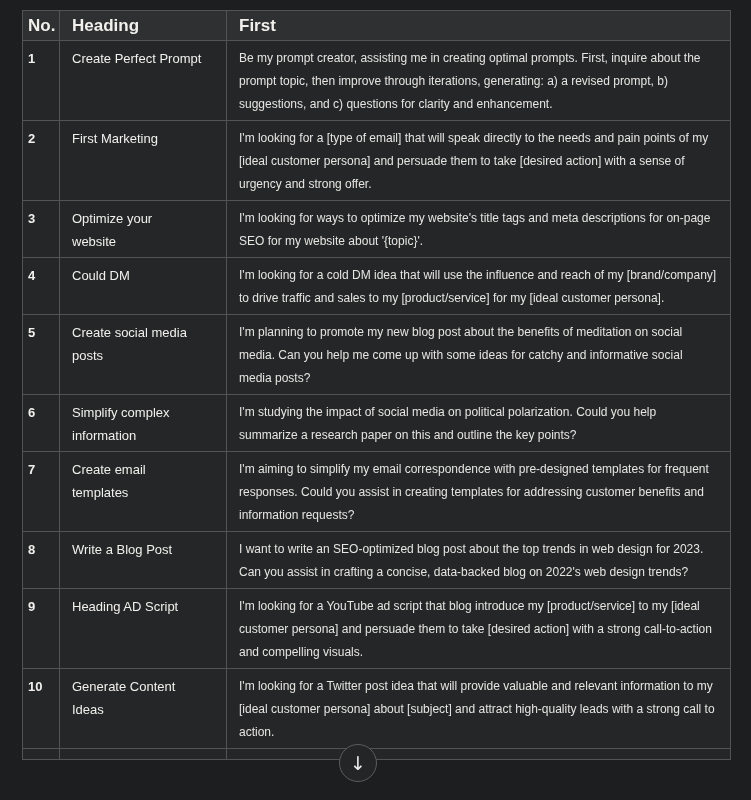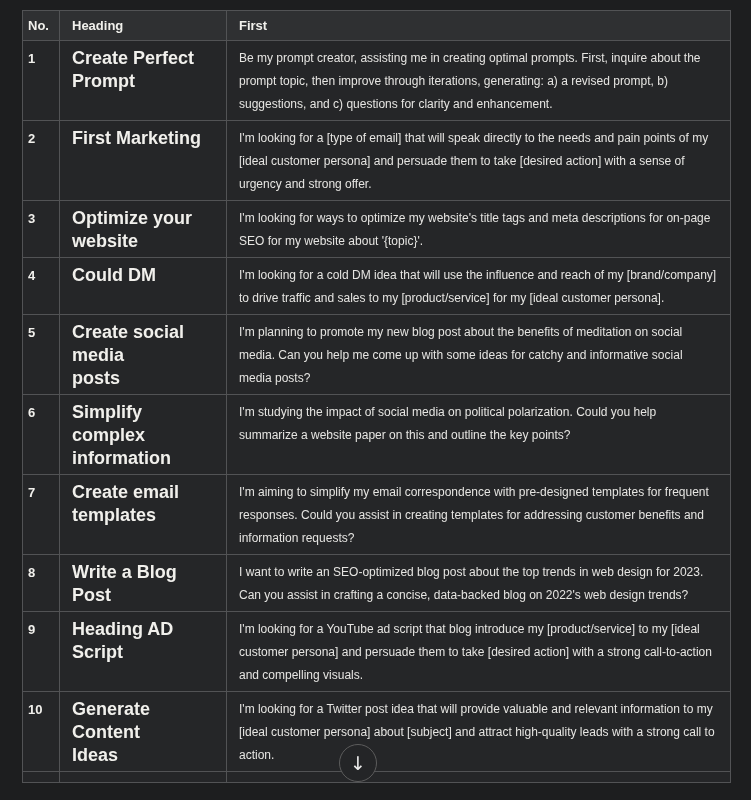--- a/index.html
+++ b/index.html
@@ -24,41 +24,41 @@
   }
   th, td {
     border: 1px solid #525355;
     vertical-align: top;
     text-align: left;
     overflow: hidden;
   }
   th {
     background: #2f3032;
     color: #f1f0ec;
-    font-size: 13px;
+    font-size: 17px;
     font-weight: bold;
     line-height: 20px;
     padding: 5px 12px 4px;
   }
   td {
     color: #e6e5e2;
     font-size: 12px;
     line-height: 23px;
     padding: 6px 12px 4px;
   }
   th.c-no, td.c-no { padding-left: 5px; padding-right: 3px; }
   td.c-no {
     color: #f1f0ec;
     font-weight: bold;
     font-size: 13px;
   }
   td.c-heading {
     color: #f1f0ec;
-    font-weight: bold;
-    font-size: 18px;
+    font-weight: normal;
+    font-size: 13px;
     white-space: pre-line;
   }
   td.c-prompt { }
   .scroll-btn {
     position: absolute;
     left: 339px; top: 744px;
     width: 38px; height: 38px;
     border-radius: 50%;
     background: #242527;
     border: 1px solid #5c5c5c;
@@ -119,21 +119,21 @@
         <tr>
       <td class="c-no">5</td>
       <td class="c-heading">Create social media
 posts</td>
       <td class="c-prompt">I'm planning to promote my new blog post about the benefits of meditation on social media. Can you help me come up with some ideas for catchy and informative social media posts?</td>
     </tr>
         <tr>
       <td class="c-no">6</td>
       <td class="c-heading">Simplify complex
 information</td>
-      <td class="c-prompt">I'm studying the impact of social media on political polarization. Could you help summarize a website paper on this and outline the key points?</td>
+      <td class="c-prompt">I'm studying the impact of social media on political polarization. Could you help summarize a research paper on this and outline the key points?</td>
     </tr>
         <tr>
       <td class="c-no">7</td>
       <td class="c-heading">Create email
 templates</td>
       <td class="c-prompt">I'm aiming to simplify my email correspondence with pre-designed templates for frequent responses. Could you assist in creating templates for addressing customer benefits and information requests?</td>
     </tr>
         <tr>
       <td class="c-no">8</td>
       <td class="c-heading">Write a Blog Post</td>

